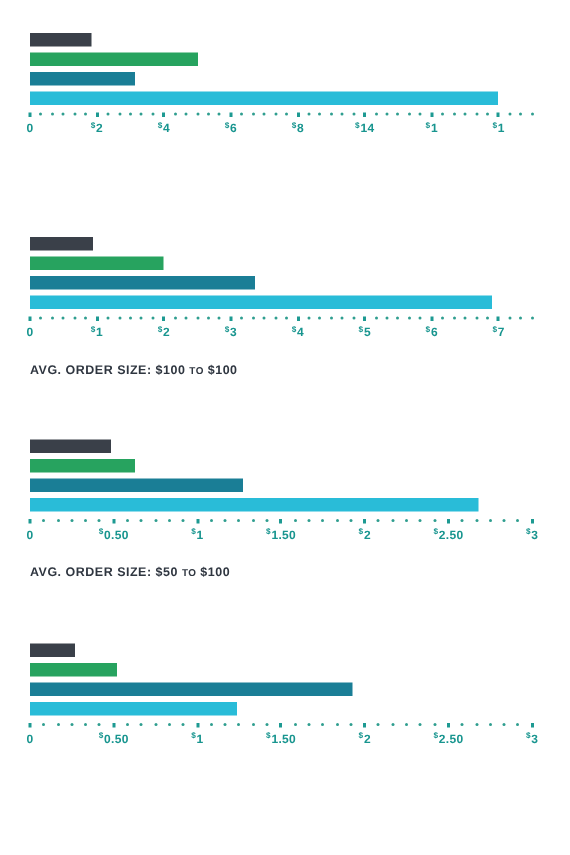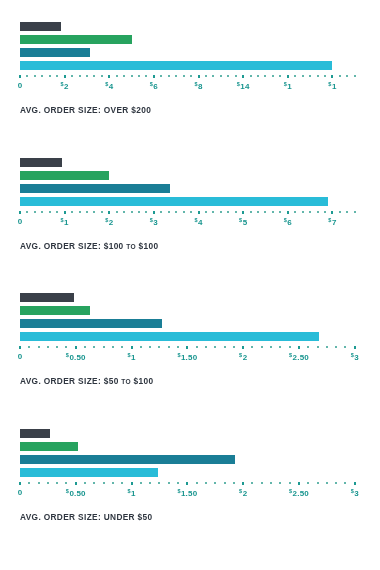--- a/index.html
+++ b/index.html
@@ -180,21 +180,20 @@
           </div>
           <div class="axis-label" style="left: 0px;"><span>0</span></div>
           <div class="axis-label" style="left: 44.6358px;"><span class="cur">$</span><span>2</span></div>
           <div class="axis-label" style="left: 89.2715px;"><span class="cur">$</span><span>4</span></div>
           <div class="axis-label" style="left: 133.907px;"><span class="cur">$</span><span>6</span></div>
           <div class="axis-label" style="left: 178.543px;"><span class="cur">$</span><span>8</span></div>
           <div class="axis-label" style="left: 223.179px;"><span class="cur">$</span><span>14</span></div>
           <div class="axis-label" style="left: 267.815px;"><span class="cur">$</span><span>1</span></div>
           <div class="axis-label" style="left: 312.45px;"><span class="cur">$</span><span>1</span></div>
         </div>
-        <div class="caption"><span>AVG. ORDER SIZE:</span> <span>OVER $200</span></div>
       </div>
       <div class="chart-block" style="top: 158px;">
         <div class="plot">
           <div class="bar-row" style="top: 0px; width: 42.404px;">
             <div class="bar" style="background: rgb(58, 64, 73);"></div>
           </div>
           <div class="bar-row" style="top: 13px; width: 89.2715px;">
             <div class="bar" style="background: rgb(39, 163, 95);"></div>
           </div>
           <div class="bar-row" style="top: 26px; width: 149.53px;">
@@ -385,16 +384,15 @@
             <div class="tick major" style="left: 334.768px;"></div>
           </div>
           <div class="axis-label" style="left: 0px;"><span>0</span></div>
           <div class="axis-label" style="left: 55.7947px;"><span class="cur">$</span><span>0.50</span></div>
           <div class="axis-label" style="left: 111.589px;"><span class="cur">$</span><span>1</span></div>
           <div class="axis-label" style="left: 167.384px;"><span class="cur">$</span><span>1.50</span></div>
           <div class="axis-label" style="left: 223.179px;"><span class="cur">$</span><span>2</span></div>
           <div class="axis-label" style="left: 278.974px;"><span class="cur">$</span><span>2.50</span></div>
           <div class="axis-label" style="left: 334.768px;"><span class="cur">$</span><span>3</span></div>
         </div>
-        <div class="caption"><span>AVG. ORDER SIZE:</span> <span>UNDER $50</span></div>
       </div>
     </div>
 </div>
 
 </body></html>

